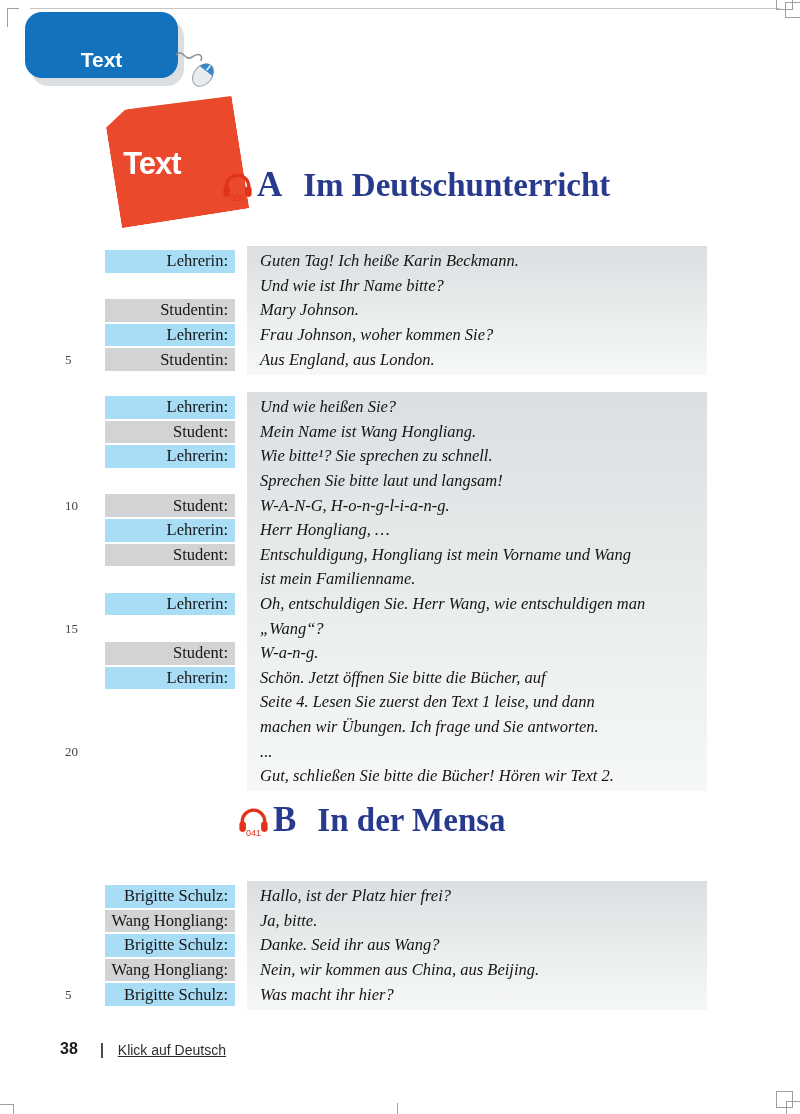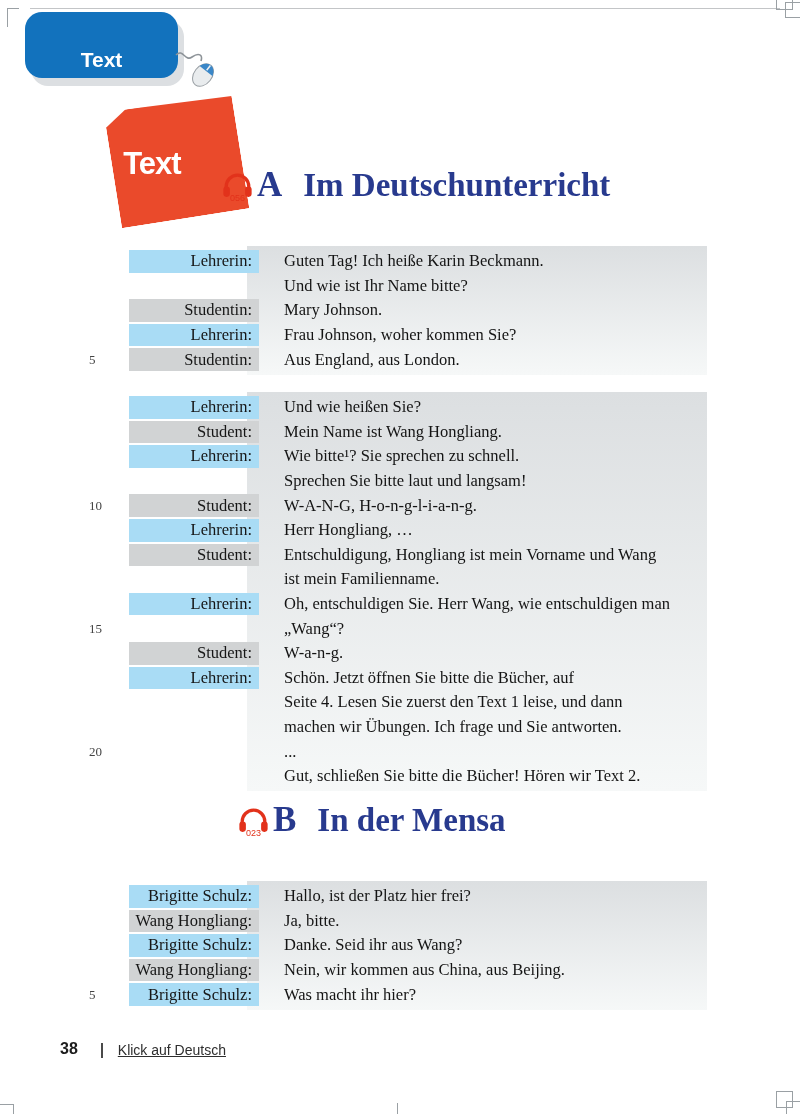--- a/index.html
+++ b/index.html
@@ -64,30 +64,30 @@
   .dialogue-a{top:249px;}
   .dialogue-b{top:884px;}
   .block{position:relative;margin-bottom:23px;}
   .block-bg{
     position:absolute;left:185px;right:0;top:-3px;bottom:-3px;z-index:0;
     background:linear-gradient(to bottom,var(--panel-top),var(--panel-bottom));
   }
   .row{
     position:relative;z-index:1;display:grid;
     grid-template-columns:43px 130px 12px 1fr;
-    height:24.6px;align-items:center;margin-left:24px;
+    height:24.6px;align-items:center;
   }
   .cell-num{font-size:13px;color:#444;padding-left:3px;}
   .cell-label{
     height:22.6px;box-sizing:border-box;display:flex;align-items:center;justify-content:flex-end;
     padding-right:7px;font-size:16.5px;color:#161616;
   }
   .cell-label.blue{background:var(--label-blue);}
   .cell-label.gray{background:var(--label-gray);}
-  .cell-text{padding-left:13px;font-size:16.5px;color:#141414;white-space:nowrap;}
+  .cell-text{padding-left:13px;font-size:16.5px;color:#141414;white-space:nowrap;font-style:italic;}
   
   .footer{
     position:absolute;left:60px;top:1040px;display:flex;align-items:flex-end;
     font-family:"Liberation Sans",sans-serif;
   }
   .page-num{font-size:16px;font-weight:bold;color:#1c1c1c;}
   .f-div{width:2px;height:15px;background:#4a4a4a;margin:0 15px 0 23px;}
   .book{font-size:14px;color:#2e2e2e;text-decoration:underline;}
 </style>
 </head>
@@ -273,21 +273,21 @@
       </div>
     </div>
 
   <div class="heading heading-b">
     <span class="audio">
       <svg width="33" height="25" viewBox="0 0 30 23">
         <path d="M4.6 14 v-1.6 a10.4 10.4 0 0 1 20.8 0 V14" fill="none" style="stroke:var(--icon-red)" stroke-width="3" stroke-linecap="round"></path>
         <rect x="2" y="12.5" width="6" height="9.5" rx="2.8" style="fill:var(--icon-red)"></rect>
         <rect x="22" y="12.5" width="6" height="9.5" rx="2.8" style="fill:var(--icon-red)"></rect>
       </svg>
-      <span class="track">023</span>
+      <span class="track">041</span>
     </span>
     <span class="h-letter">B</span>
     <span class="h-title">In der Mensa</span>
   </div>
 
   <div class="dialogue dialogue-b">
       <div class="block">
         <div class="block-bg"></div>
         <div class="row">
           <span class="cell-num"></span>

